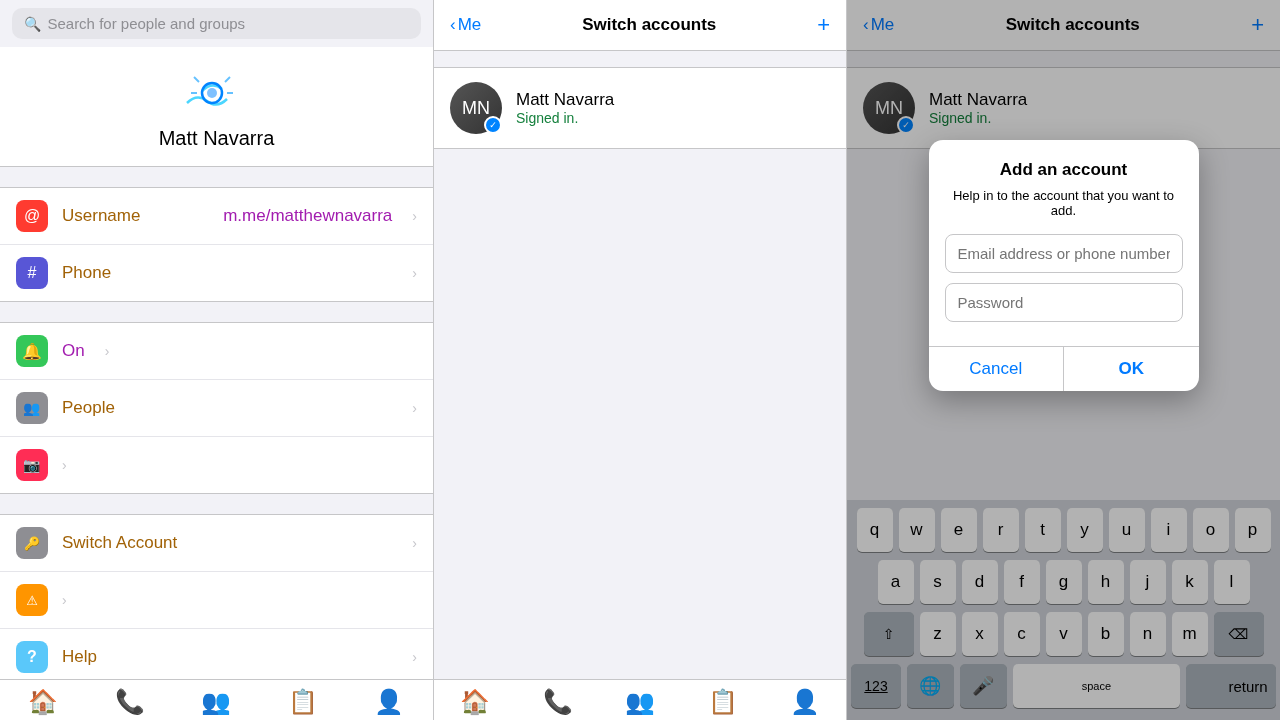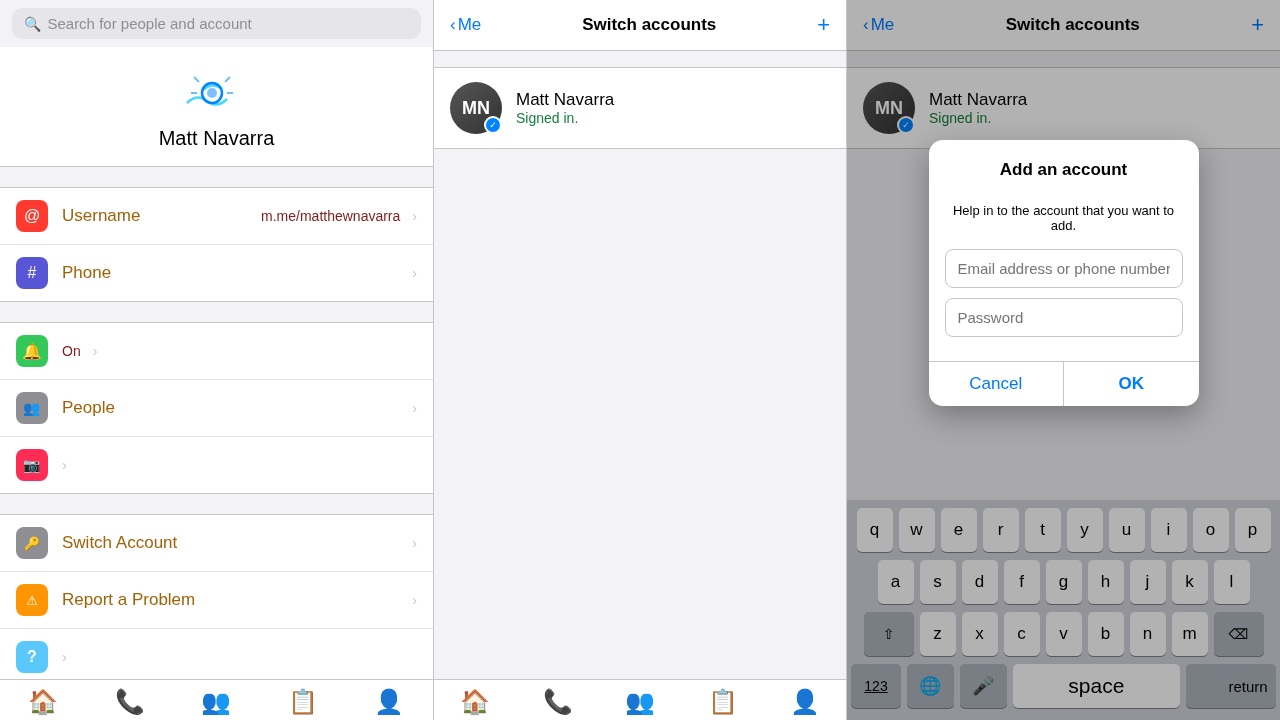--- a/index.html
+++ b/index.html
@@ -100,23 +100,23 @@
     .icon-dark-gray { background: #636366; }
     .icon-pink { background: #ff2d55; }
 
     .settings-label {
       flex: 1;
       font-size: 17px;
       color: #a16207;
     }
 
     .settings-value {
-      color: #7f1d1d;
-      font-size: 14px;
-      margin-right: 12px;
+      color: #a21caf;
+      font-size: 17px;
+      margin-right: 20px;
     }
 
     .chevron {
       color: #c7c7cc;
       font-size: 14px;
     }
 
     .group-separator {
       height: 36px;
       background: #f2f2f7;
@@ -210,21 +210,21 @@
       width: 52px;
       height: 52px;
       border-radius: 50%;
       background: #888;
       overflow: hidden;
       display: flex;
       align-items: center;
       justify-content: center;
       font-size: 24px;
       color: white;
-      font-weight: bold;
+      font-weight: normal;
     }
 
     .avatar-badge {
       position: absolute;
       bottom: 0;
       right: 0;
       width: 18px;
       height: 18px;
       border-radius: 50%;
       background: #0084ff;
@@ -276,21 +276,21 @@
       width: 270px;
       padding: 20px 0 0 0;
       box-shadow: 0 10px 30px rgba(0,0,0,0.3);
     }
 
     .dialog-title {
       font-size: 17px;
       font-weight: 600;
       text-align: center;
       color: #000;
-      margin-bottom: 23px;
+      margin-bottom: 8px;
     }
 
     .dialog-desc {
       font-size: 13px;
       color: #000;
       text-align: center;
       padding: 0 20px;
       margin-bottom: 16px;
     }
 
@@ -421,21 +421,21 @@
       height: 60px;
     }
   </style>
 </head>
 <body>
 
 <div class="left-panel">
 
   <div class="search-bar">
     <span class="search-icon-svg">🔍</span>
-    <span class="search-text">Search for people and account</span>
+    <span class="search-text">Search for people and groups</span>
   </div>
 
   <div class="profile-section">
     <div class="logo-container">
       <svg class="logo-svg" viewBox="0 0 80 60">
 
         <g stroke="#00c6ff" stroke-width="2.5" fill="none" opacity="0.7">
           <path d="M 10 40 Q 20 30 30 38 Q 40 46 50 36"></path>
           <path d="M 25 28 Q 35 18 45 26"></path>
         </g>
@@ -490,25 +490,25 @@
   <div class="group-separator"></div>
 
   <div class="settings-group">
     <div class="settings-item">
       <div class="settings-icon icon-gray" style="font-size:13px;">🔑</div>
       <span class="settings-label">Switch Account</span>
       <span class="chevron">›</span>
     </div>
     <div class="settings-item">
       <div class="settings-icon icon-orange" style="font-size:13px;">⚠</div>
-      <span class="settings-label">Report a Problem</span>
       <span class="chevron">›</span>
     </div>
     <div class="settings-item">
       <div class="settings-icon" style="background:#5ac8fa; font-size:16px; font-weight:bold;">?</div>
+      <span class="settings-label">Help</span>
       <span class="chevron">›</span>
     </div>
     <div class="settings-item">
       <div class="settings-icon icon-dark-gray" style="font-size:11px; letter-spacing:-1px;">···</div>
       <span class="settings-label">Privacy &amp; Terms</span>
       <span class="chevron">›</span>
     </div>
   </div>
 
   <div class="tab-bar">
@@ -623,17 +623,17 @@
       <div class="key">v</div>
       <div class="key">b</div>
       <div class="key">n</div>
       <div class="key">m</div>
       <div class="key special">⌫</div>
     </div>
     <div class="key-row">
       <div class="key special num-key">123</div>
       <div class="key special" style="font-size:18px;">🌐</div>
       <div class="key special" style="font-size:18px;">🎤</div>
-      <div class="key space-key" style="font-size:21px; background: white;">space</div>
+      <div class="key space-key" style="font-size:11px; background: white;">space</div>
       <div class="key return-key" style="font-size:15px;">return</div>
     </div>
   </div>
 </div>
 
 </body></html>

